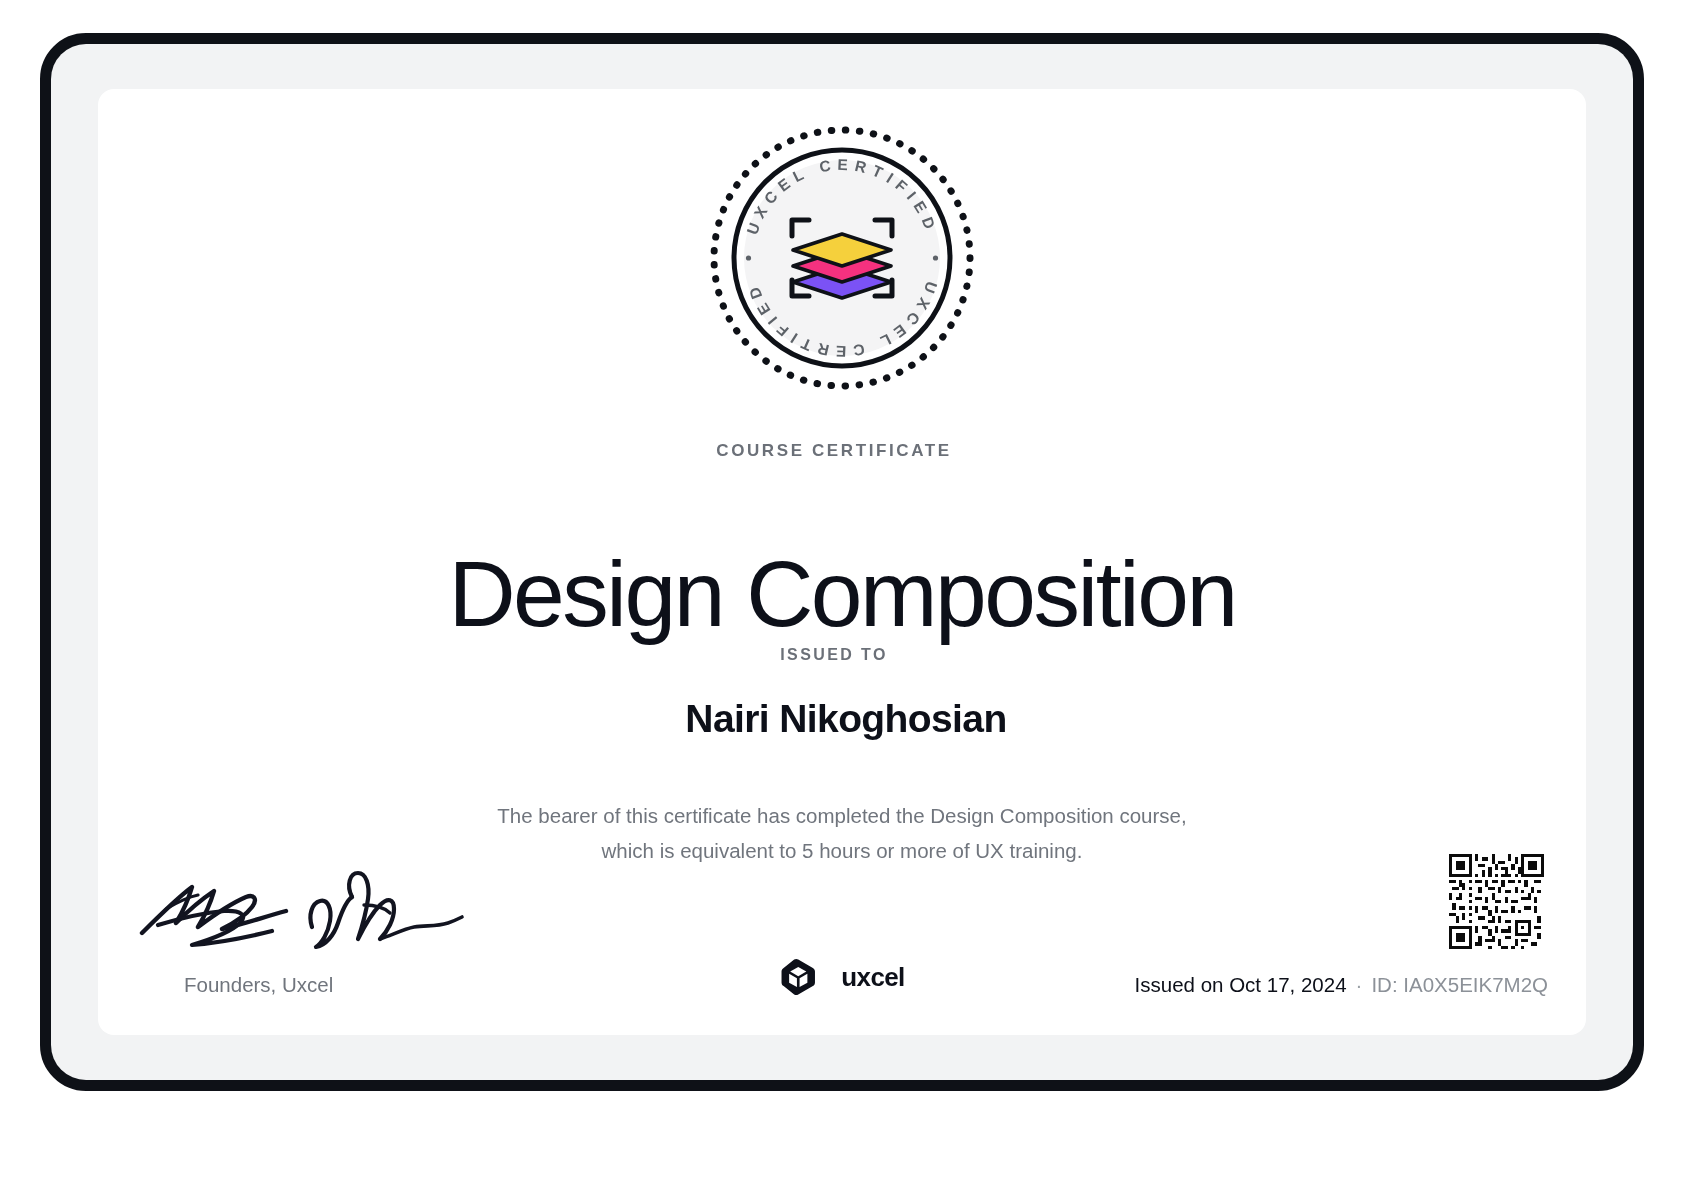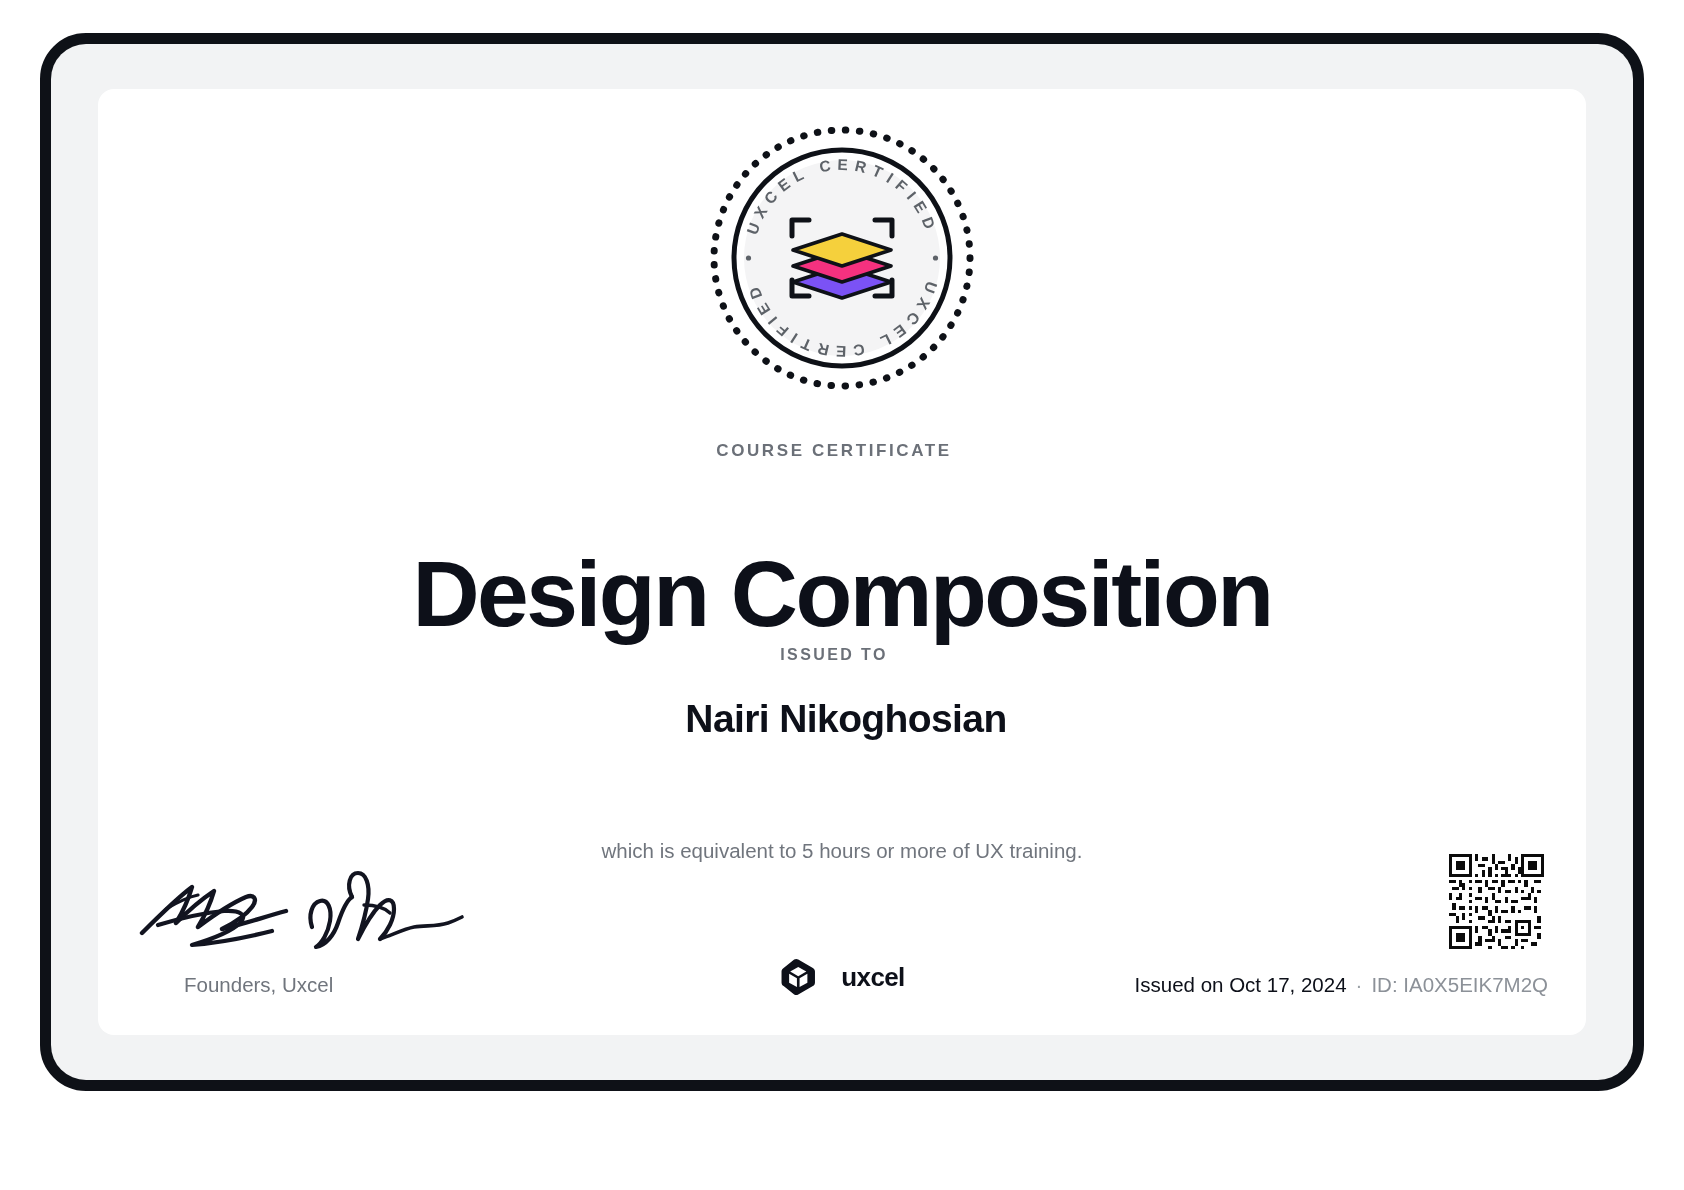--- a/index.html
+++ b/index.html
@@ -72,21 +72,21 @@
   .kicker.course { top: 352px; }
   .kicker.issued { top: 557px; font-size: 16px; letter-spacing: 2.4px; }
 
   .cert-title {
     position: absolute;
     left: 0; right: 0;
     top: 395px;
     text-align: center;
     font-size: 93px;
     line-height: 1.05;
-    font-weight: bold;
+    font-weight: normal;
     letter-spacing: -2.5px;
     color: #0d1019;
   }
 
   .recipient {
     position: absolute;
     left: 8px; right: 0;
     top: 608px;
     text-align: center;
     font-size: 39px;
@@ -213,21 +213,21 @@
 
       <div class="kicker course">COURSE CERTIFICATE</div>
 
       <h1 class="cert-title">Design Composition</h1>
 
       <div class="kicker issued">ISSUED TO</div>
 
       <div class="recipient">Nairi Nikoghosian</div>
 
       <p class="blurb">
-        <br>
+        <span>The bearer of this certificate has completed the Design Composition course,</span><br>
         <span>which is equivalent to 5 hours or more of UX training.</span>
       </p>
 
       <div class="sign-area">
         <svg width="330" height="92" viewBox="0 0 330 92" xmlns="http://www.w3.org/2000/svg">
           <g fill="none" stroke="#121420" stroke-linecap="round" stroke-linejoin="round">
 
             <path d="M6 72 C 22 56, 40 38, 56 26 C 52 40, 46 52, 40 62 C 52 50, 66 38, 78 30
                      C 74 44, 68 56, 62 66 C 78 54, 96 42, 110 36 C 118 33, 122 38, 116 46
                      C 110 54, 98 62, 86 68 C 104 64, 128 56, 150 50" stroke-width="4.4"></path>

